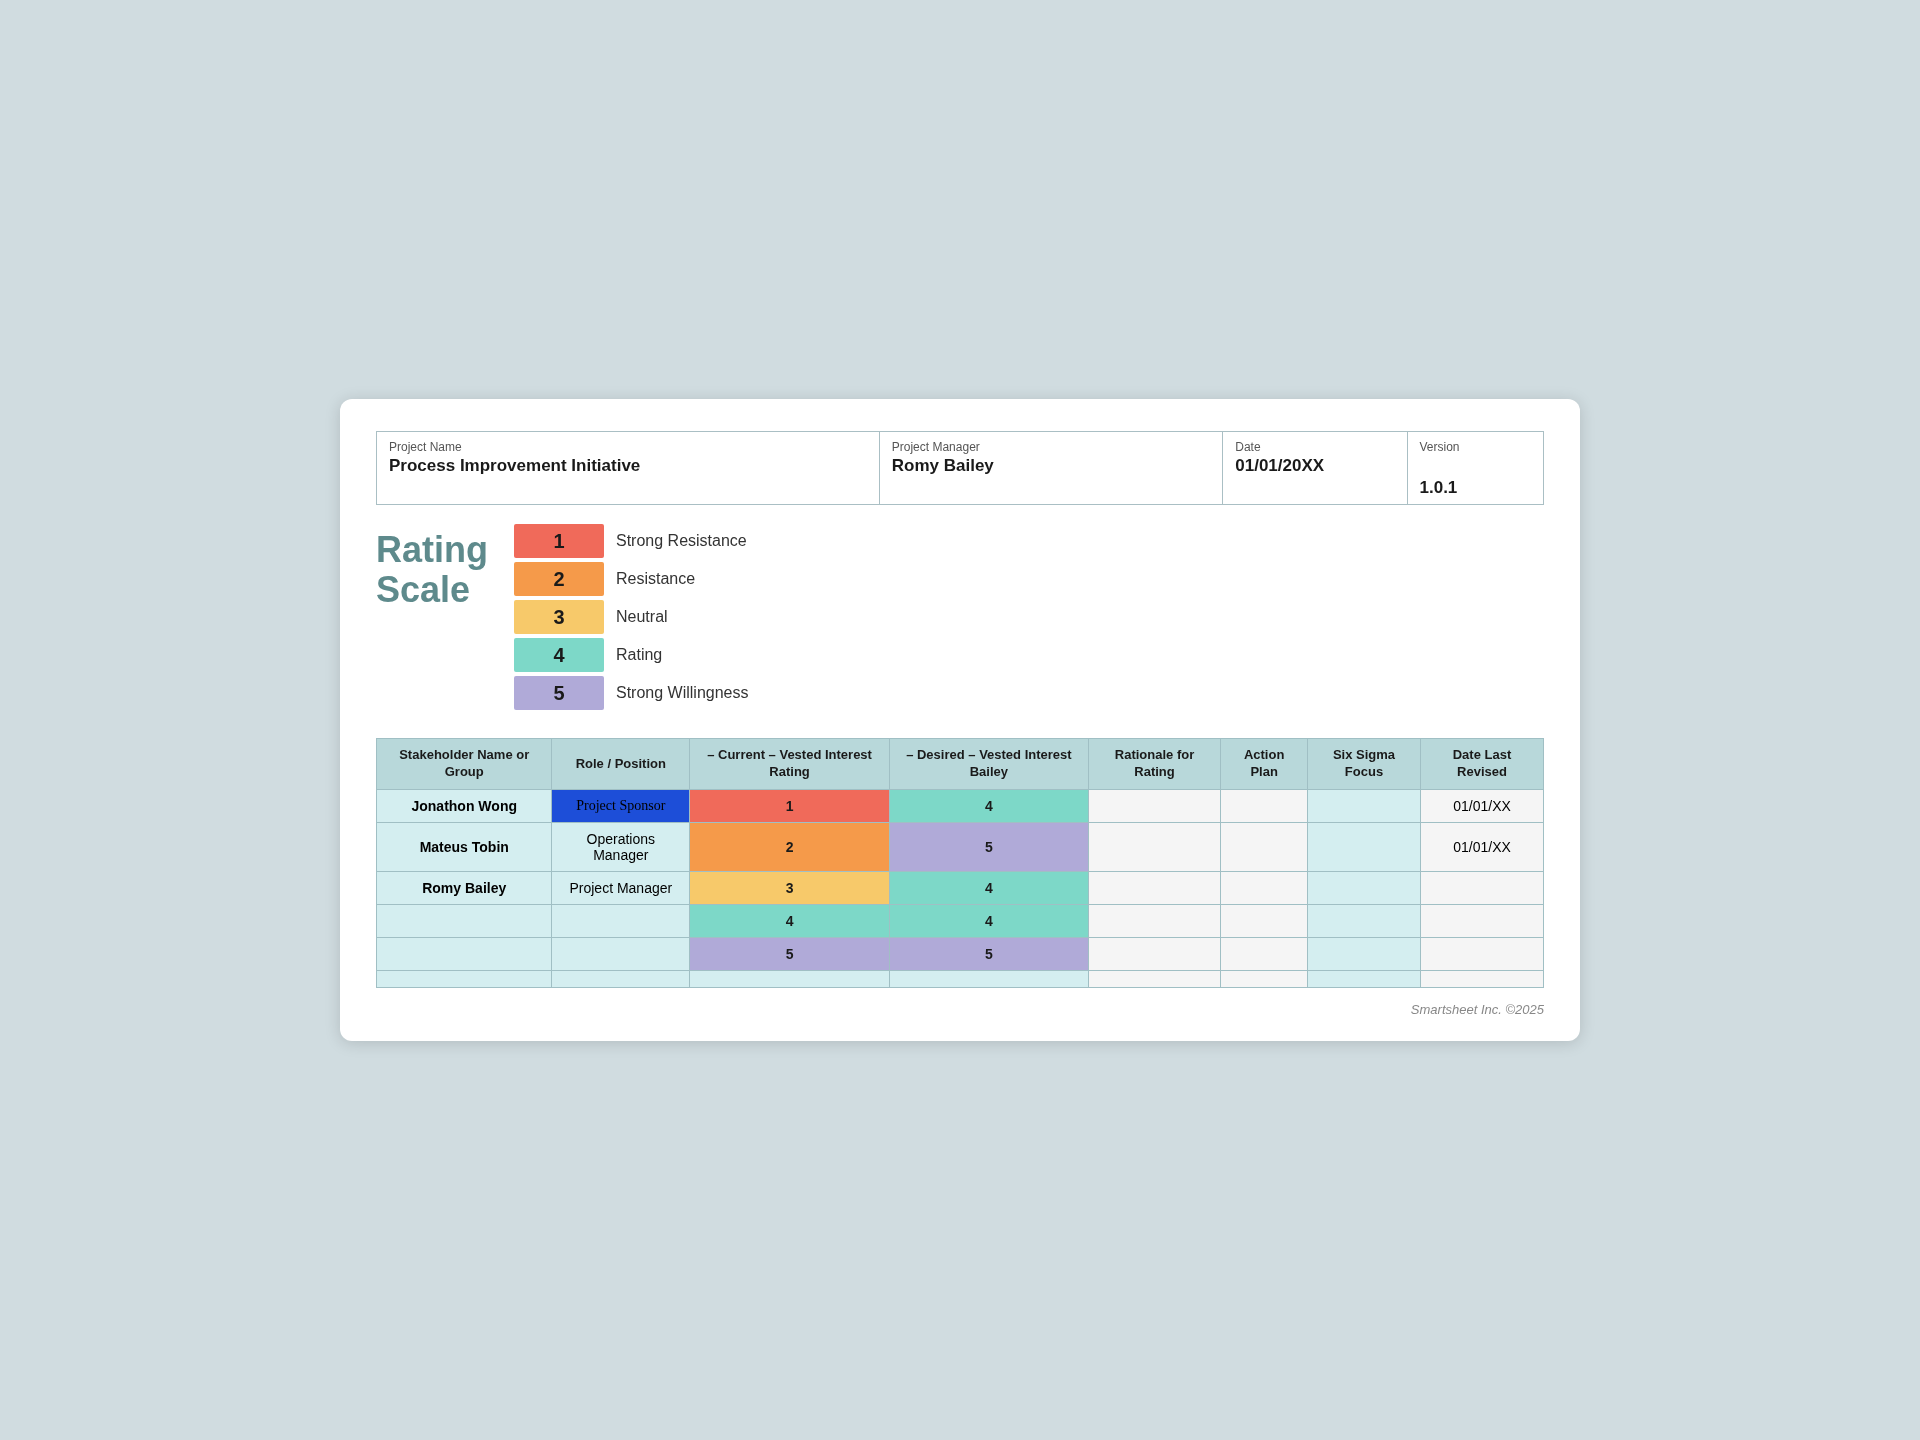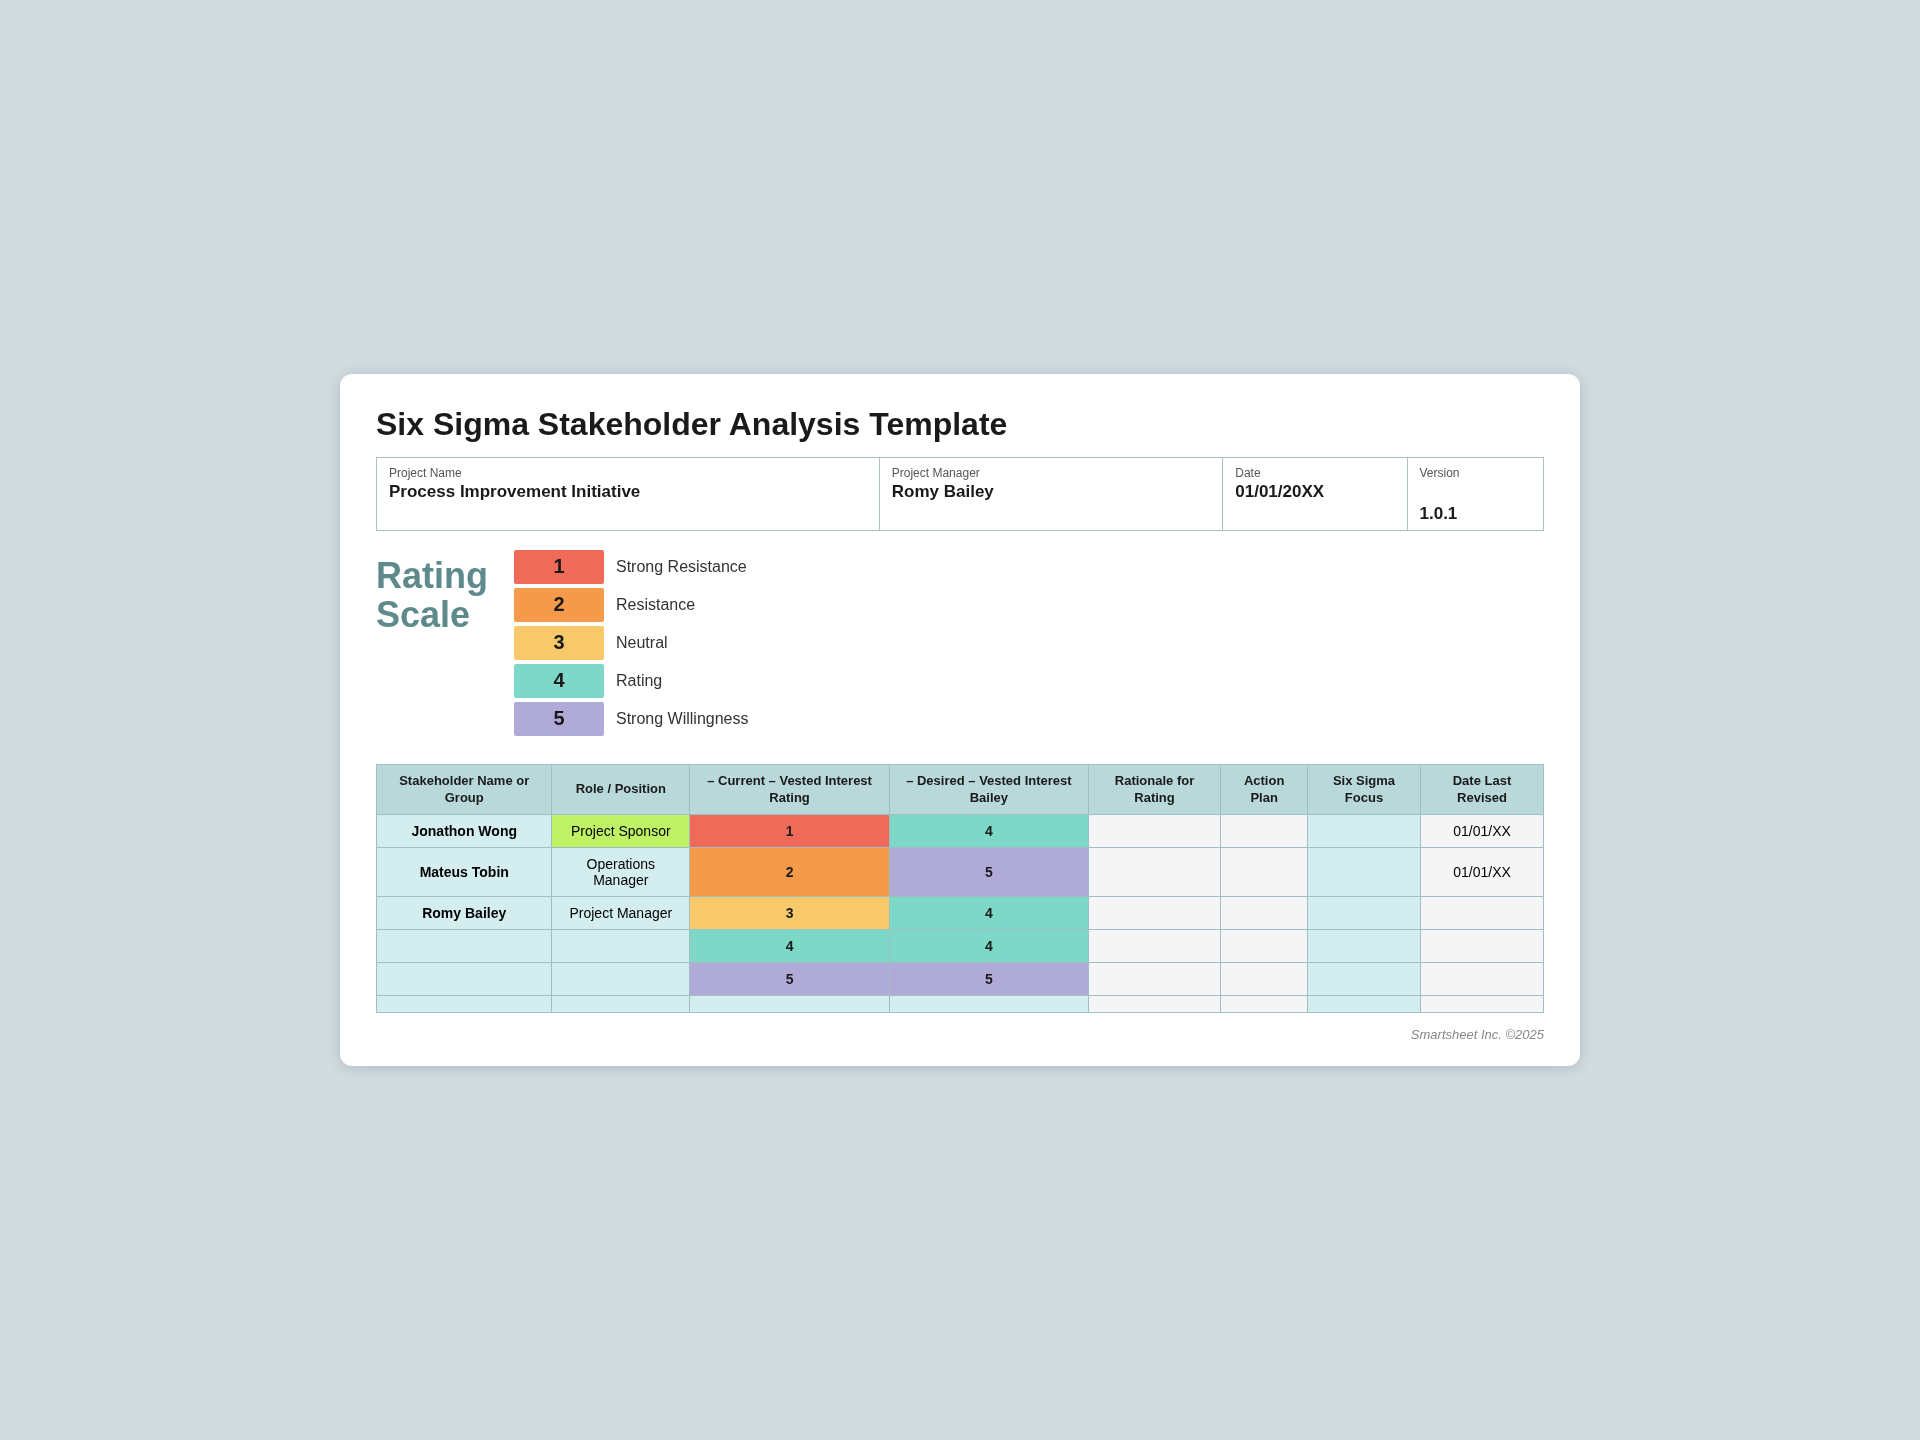--- a/index.html
+++ b/index.html
@@ -131,21 +131,20 @@
       color: #888;
       font-style: italic;
       margin-top: 14px;
     }
   </style>
 </head>
 <body>
 
 <div class="page">
 
-  <div class="main-title">Six Sigma Stakeholder Analysis Template</div>
 
   <div class="project-info-row">
     <div class="project-info-cell name-cell">
       <span class="project-info-label">Project Name</span>
       <span class="project-info-value">Process Improvement Initiative</span>
     </div>
     <div class="project-info-cell manager-cell">
       <span class="project-info-label">Project Manager</span>
       <span class="project-info-value">Romy Bailey</span>
     </div>
@@ -197,21 +196,21 @@
         <th>– Desired – Vested Interest Bailey</th>
         <th>Rationale for Rating</th>
         <th>Action Plan</th>
         <th>Six Sigma Focus</th>
         <th>Date Last Revised</th>
       </tr>
     </thead>
     <tbody id="table-body">
         <tr>
           <td class="cell-name bg-light-teal" style="background: rgb(212, 238, 240);">Jonathon Wong</td>
-          <td class="cell-role bg-light-teal" style="background: #bef264;">Project Sponsor</td>
+          <td class="cell-role bg-light-teal" style="background: #1d4ed8; font-family: Liberation Serif, serif;">Project Sponsor</td>
           <td class="cell-number" style="background: rgb(240, 106, 90);">1</td>
           <td class="cell-number" style="background: rgb(125, 216, 200);">4</td>
           <td style="background: rgb(245, 245, 245);"></td>
           <td style="background: rgb(245, 245, 245);"></td>
           <td style="background: rgb(212, 238, 240);"></td>
           <td style="background: rgb(245, 245, 245);">01/01/XX</td>
         </tr>
         <tr>
           <td class="cell-name bg-light-teal" style="background: rgb(212, 238, 240); margin-left: 20px;">Mateus Tobin</td>
           <td class="cell-role bg-light-teal" style="background: rgb(212, 238, 240);">Operations Manager</td>

